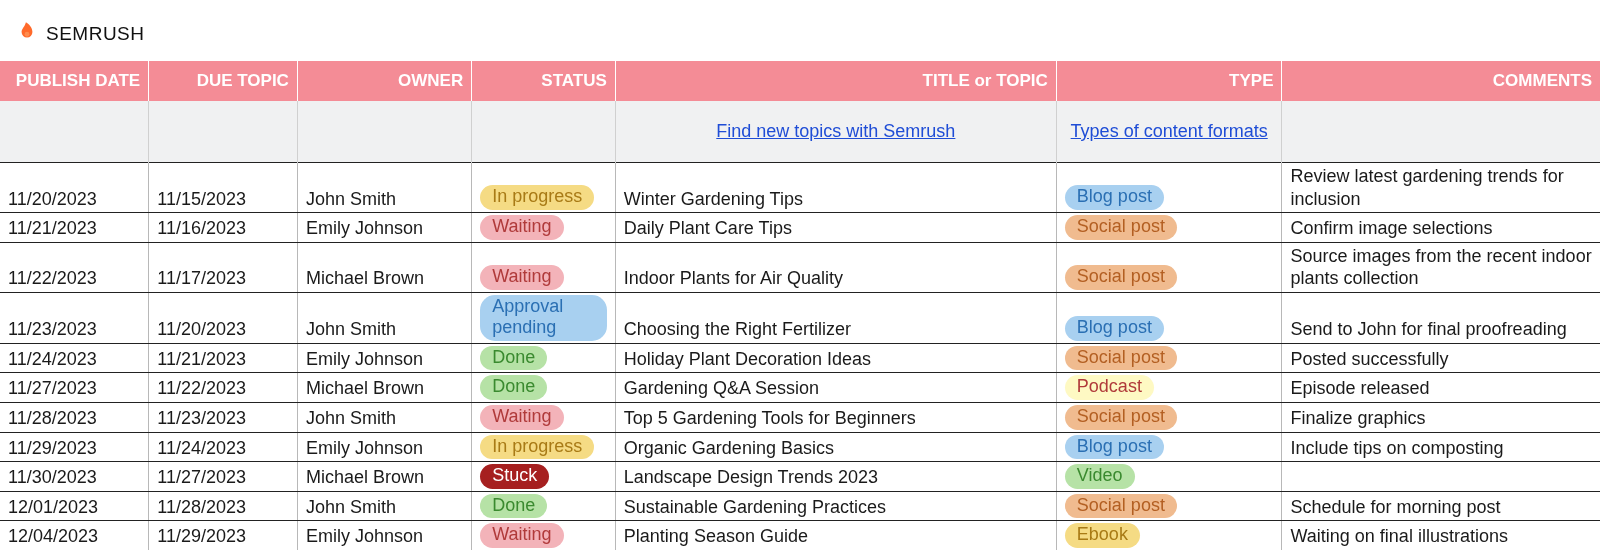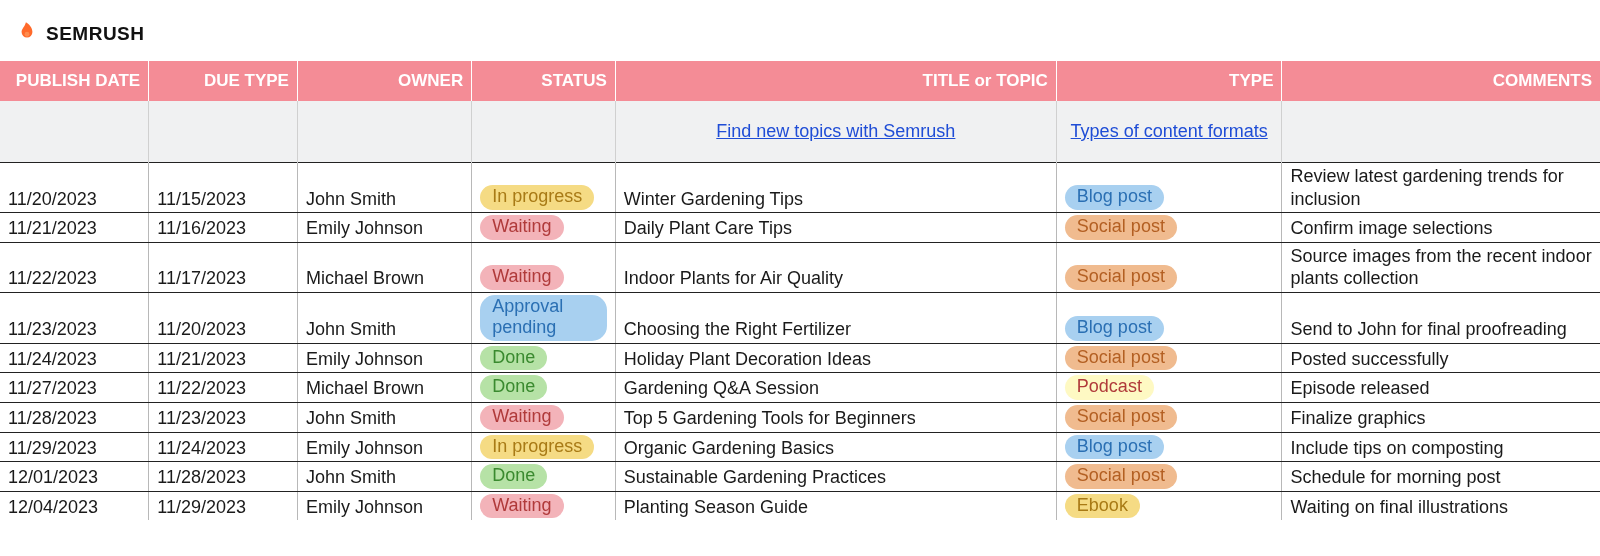--- a/index.html
+++ b/index.html
@@ -14,21 +14,21 @@
       padding: 18px 14px 12px 14px;
       display: flex;
       align-items: center;
     }
     .logo {
       display: flex;
       align-items: center;
       gap: 6px;
     }
     .logo-text {
-      font-weight: 700;
+      font-weight: 400;
       font-size: 19px;
       letter-spacing: 0.5px;
       color: #111;
     }
     table {
       border-collapse: collapse;
       width: 100%;
       table-layout: fixed;
     }
     col.publish { width: 145px; }
@@ -113,21 +113,21 @@
       <col class="due">
       <col class="owner">
       <col class="status">
       <col class="title">
       <col class="type">
       <col class="comments">
   </colgroup>
   <thead>
     <tr>
       <th>PUBLISH DATE</th>
-      <th>DUE TYPE</th>
+      <th>DUE TOPIC</th>
       <th>OWNER</th>
       <th>STATUS</th>
       <th>TITLE or TOPIC</th>
       <th>TYPE</th>
       <th>COMMENTS</th>
     </tr>
     <tr class="link-row">
       <td></td>
         <td></td>
         <td></td>
@@ -204,20 +204,29 @@
       <tr>
         <td>11/29/2023</td>
         <td>11/24/2023</td>
         <td>Emily Johnson</td>
         <td class="status-cell"><span class="pill pill-inprogress">In progress</span></td>
         <td>Organic Gardening Basics</td>
         <td class="type-cell"><span class="pill type-blog">Blog post</span></td>
         <td>Include tips on composting</td>
       </tr>
       <tr>
+        <td>11/30/2023</td>
+        <td>11/27/2023</td>
+        <td>Michael Brown</td>
+        <td class="status-cell"><span class="pill pill-stuck">Stuck</span></td>
+        <td>Landscape Design Trends 2023</td>
+        <td class="type-cell"><span class="pill type-video">Video</span></td>
+        <td></td>
+      </tr>
+      <tr>
         <td>12/01/2023</td>
         <td>11/28/2023</td>
         <td>John Smith</td>
         <td class="status-cell"><span class="pill pill-done">Done</span></td>
         <td>Sustainable Gardening Practices</td>
         <td class="type-cell"><span class="pill type-social">Social post</span></td>
         <td>Schedule for morning post</td>
       </tr>
       <tr>
         <td>12/04/2023</td>

